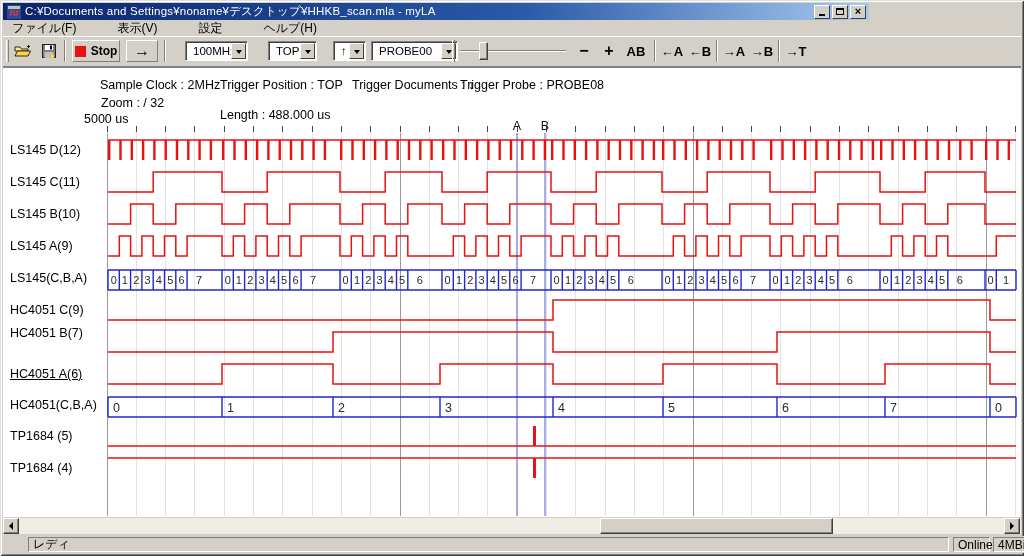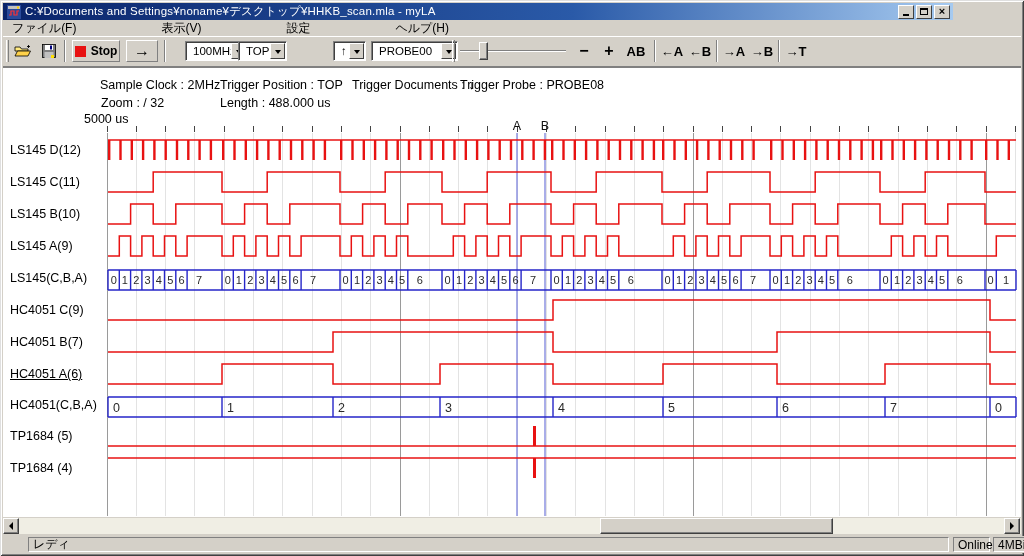--- a/index.html
+++ b/index.html
@@ -3,34 +3,34 @@
 <meta charset="utf-8">
 <style>
   html,body{margin:0;padding:0;background:#808080;}
   *{box-sizing:border-box;}
   .window{
     position:relative;width:1024px;height:556px;background:#d4d0c8;
     font-family:"Liberation Sans","DejaVu Sans",sans-serif;overflow:hidden;
     box-shadow:inset 1px 1px 0 #dfdfdf,inset -1px -1px 0 #404040,inset 2px 2px 0 #ffffff,inset -2px -2px 0 #808080;
   }
   
-  .titlebar{position:absolute;left:3px;top:3px;width:950px;height:17px;
+  .titlebar{position:absolute;left:3px;top:3px;width:866px;height:17px;
     background:linear-gradient(90deg,#0a246a 0%,#2a5aa8 60%,#a6caf0 100%);
     display:flex;align-items:center;padding:0 2px;}
   .app-icon{width:14px;height:14px;margin:0 4px 0 2px;flex:0 0 auto;}
   .title-text{color:#ffffff;font-size:11.5px;letter-spacing:.2px;white-space:nowrap;overflow:hidden;flex:1;}
   .win-buttons{display:flex;gap:2px;margin-right:1px;}
   .winbtn{width:16px;height:14px;background:#d4d0c8;border:1px solid;border-color:#ffffff #404040 #404040 #ffffff;
     display:flex;align-items:center;justify-content:center;padding:0;font-size:9px;line-height:1;color:#000;}
   .glyph-min{display:block;width:6px;height:2px;background:#000;margin-top:7px;}
   .glyph-max{display:block;width:8px;height:7px;border:1px solid #000;border-top-width:2px;}
   .glyph-close{font-size:11px;font-weight:bold;}
   
   .menubar{position:absolute;left:3px;top:20px;width:1018px;height:16px;display:flex;align-items:center;font-size:12px;gap:27px;}
-  .menu-item{padding:1px 7px;white-space:nowrap;margin-left:44px;}
+  .menu-item{padding:1px 7px;white-space:nowrap;}
   .menu-item:first-child{margin-left:2px;}
   
   .toolbar{position:absolute;left:3px;top:36px;width:1018px;height:31px;border-top:1px solid #ffffff;border-bottom:1px solid #808080;background:#d4d0c8;}
   .tb{position:absolute;top:40px;height:22px;font-weight:bold;}
   .grip{position:absolute;top:40px;height:22px;width:3px;border-left:1px solid #ffffff;border-right:1px solid #808080;}
   .tsep{position:absolute;top:40px;height:22px;width:2px;border-left:1px solid #808080;border-right:1px solid #ffffff;}
   .tbtn{display:flex;align-items:center;justify-content:center;background:#d4d0c8;border:1px solid;border-color:#ffffff #808080 #808080 #ffffff;font-size:12px;color:#000;}
   .tflat{display:flex;align-items:center;justify-content:center;background:transparent;border:none;font-size:13px;color:#000;}
   .stop-square{width:11px;height:11px;background:#e81212;margin-right:5px;flex:0 0 auto;}
   .combo{position:absolute;top:41px;height:20px;background:#ffffff;border:1px solid;border-color:#808080 #ffffff #ffffff #808080;box-shadow:inset 1px 1px 0 #404040;display:flex;align-items:center;}
@@ -121,21 +121,21 @@
     <span>→</span>
   </span>
   <span class="tsep" style="left:164px"></span>
 
   <span class="combo" style="left:185px;width:63px">
     <span class="combo-val">100MHz</span>
     <span class="combo-arrow">
         <i class="tri-down"></i>
       </span>
   </span>
-  <span class="combo" style="left:238px;width:49px">
+  <span class="combo" style="left:268px;width:49px">
     <span class="combo-val">TOP</span>
     <span class="combo-arrow">
         <i class="tri-down"></i>
       </span>
   </span>
   <span class="combo" style="left:333px;width:33px">
     <span class="combo-val">↑</span>
     <span class="combo-arrow">
         <i class="tri-down"></i>
       </span>
@@ -163,21 +163,21 @@
   <span class="tsep" style="left:778px"></span>
   <span class="tb tflat" style="left:783px;width:26px">→T</span>
 
   <div class="client"></div>
 
   <span class="itext" style="left:100px;top:78px">Sample Clock : 2MHz</span>
   <span class="itext" style="left:220px;top:78px">Trigger Position : TOP</span>
   <span class="itext" style="left:352px;top:78px">Trigger Documents : ↓</span>
   <span class="itext" style="left:460px;top:78px">Trigger Probe : PROBE08</span>
   <span class="itext" style="left:101px;top:96px">Zoom : /  32</span>
-  <span class="itext" style="left:220px;top:96px">Length : 488.000 us</span>
+  <span class="itext" style="left:220px;top:108px">Length : 488.000 us</span>
   <span class="itext" style="left:84px;top:112px">5000 us</span>
 
   <div id="plot-wrap">
     <svg id="wave-svg" width="944" height="398" viewBox="80 118 944 398">
         <line x1="107.0" y1="133" x2="107.0" y2="516" stroke="#e3e3e3" stroke-width="1" shape-rendering="crispEdges"></line>
         <line x1="107.0" y1="126" x2="107.0" y2="132" stroke="#444444" stroke-width="1" shape-rendering="crispEdges"></line>
         <line x1="136.3" y1="133" x2="136.3" y2="516" stroke="#e3e3e3" stroke-width="1" shape-rendering="crispEdges"></line>
         <line x1="136.3" y1="126" x2="136.3" y2="132" stroke="#444444" stroke-width="1" shape-rendering="crispEdges"></line>
         <line x1="165.6" y1="133" x2="165.6" y2="516" stroke="#e3e3e3" stroke-width="1" shape-rendering="crispEdges"></line>
         <line x1="165.6" y1="126" x2="165.6" y2="132" stroke="#444444" stroke-width="1" shape-rendering="crispEdges"></line>
@@ -514,21 +514,21 @@
         </g>
       </svg>
   </div>
   <div id="wave-labels">
       <div class="chan-label" style="left: 10px; top: 143px;">LS145 D(12)</div>
       <div class="chan-label" style="left: 10px; top: 175px;">LS145 C(11)</div>
       <div class="chan-label" style="left: 10px; top: 207px;">LS145 B(10)</div>
       <div class="chan-label" style="left: 10px; top: 239px;">LS145 A(9)</div>
       <div class="chan-label" style="left: 10px; top: 271px;">LS145(C,B,A)</div>
       <div class="chan-label" style="left: 10px; top: 303px;">HC4051 C(9)</div>
-      <div class="chan-label" style="left: 10px; top: 335px;">HC4051 B(7)</div>
+      <div class="chan-label" style="left: 10px; top: 326px;">HC4051 B(7)</div>
       <div class="chan-label" style="left: 10px; top: 367px; text-decoration: underline;">HC4051 A(6)</div>
       <div class="chan-label" style="left: 10px; top: 398px;">HC4051(C,B,A)</div>
       <div class="chan-label" style="left: 10px; top: 429px;">TP1684 (5)</div>
       <div class="chan-label" style="left: 10px; top: 461px;">TP1684 (4)</div>
     </div>
 
   <div class="hscroll">
     <span class="sbtn" style="left:0">
         <i class="tri-left"></i>
       </span>

